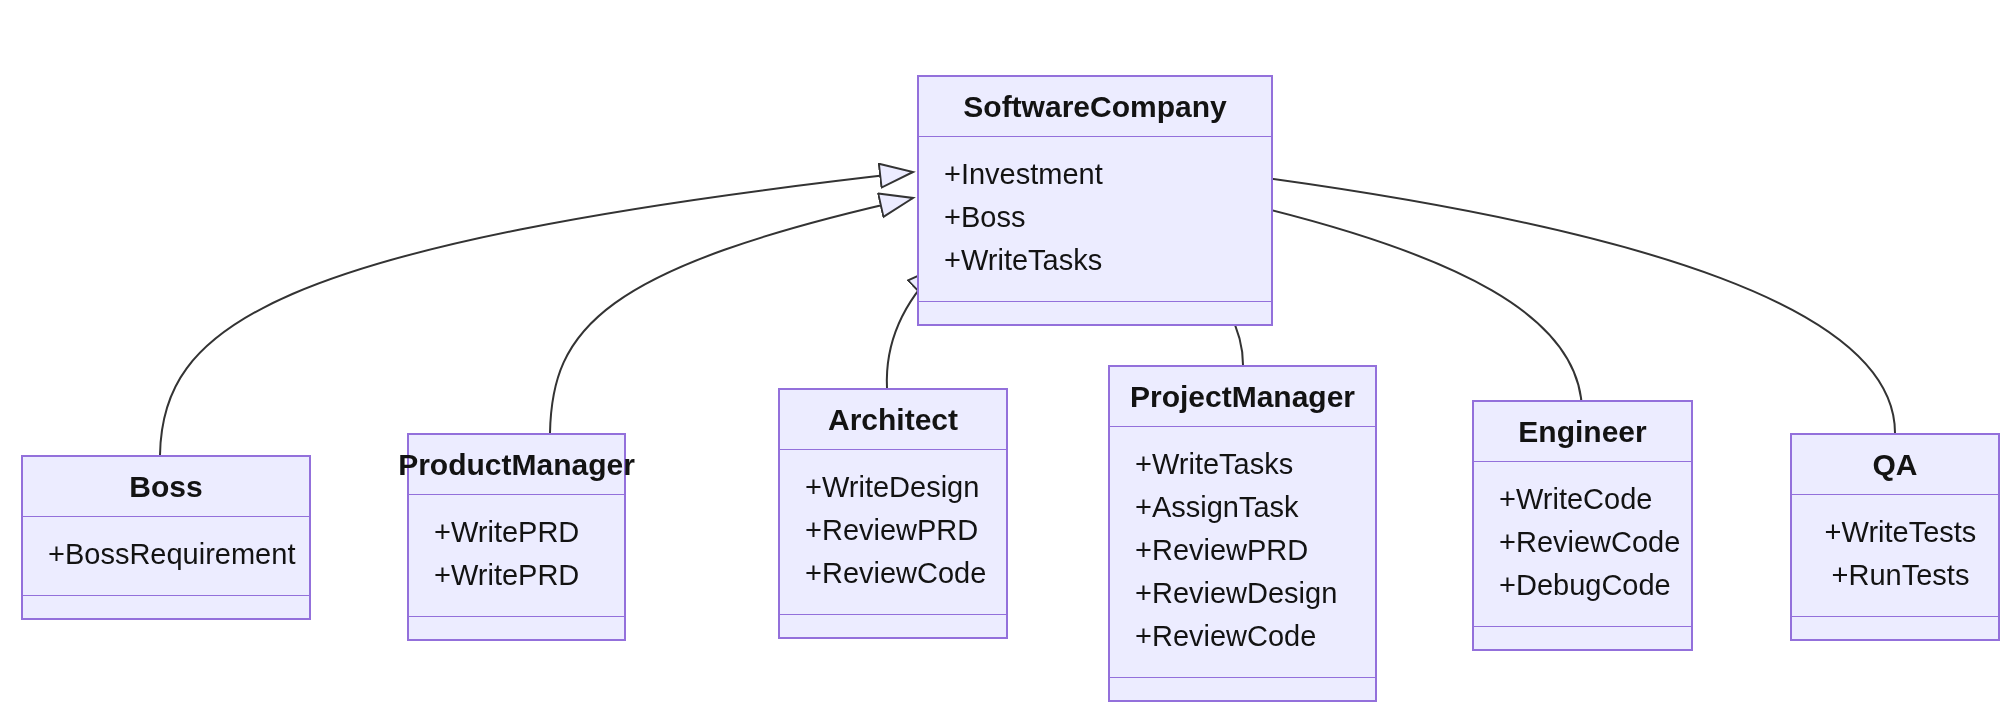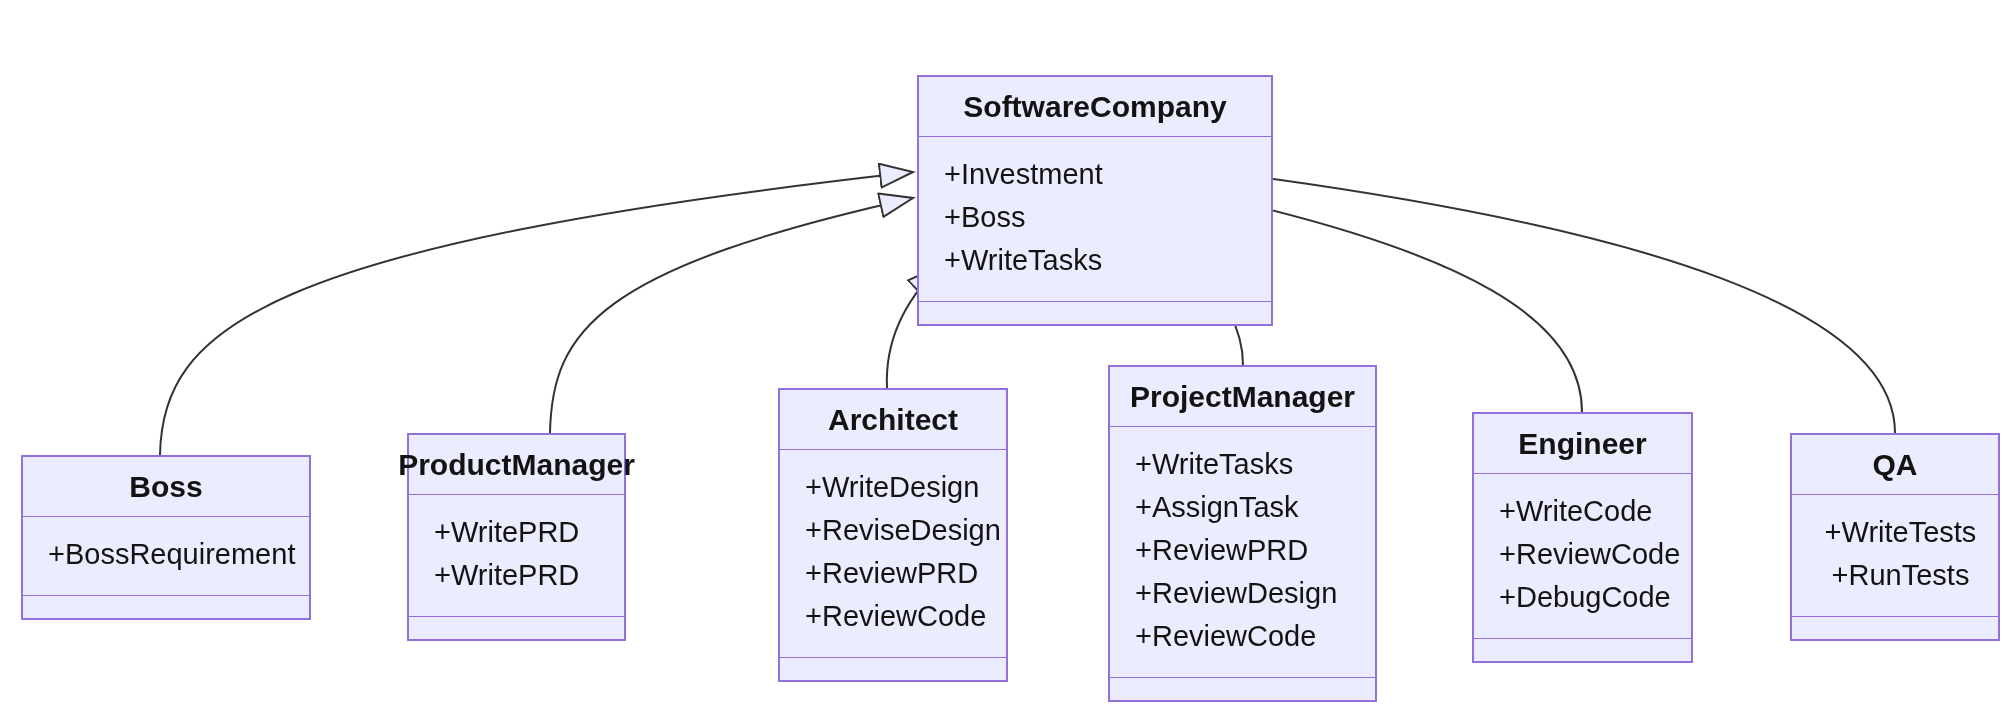--- a/index.html
+++ b/index.html
@@ -89,38 +89,37 @@
         <div class="class-attrs">
           <div class="class-attr">+WritePRD</div>
           <div class="class-attr">+WritePRD</div>
         </div>
         <div class="class-methods"></div>
       </div>
       <div class="class-box" style="left: 778px; top: 388px; width: 230px;">
         <div class="class-title">Architect</div>
         <div class="class-attrs">
           <div class="class-attr">+WriteDesign</div>
-          <div class="class-attr">+ReviseDesign</div>
           <div class="class-attr">+ReviewPRD</div>
           <div class="class-attr">+ReviewCode</div>
         </div>
         <div class="class-methods"></div>
       </div>
       <div class="class-box" style="left: 1108px; top: 365px; width: 269px;">
         <div class="class-title">ProjectManager</div>
         <div class="class-attrs">
           <div class="class-attr">+WriteTasks</div>
           <div class="class-attr">+AssignTask</div>
           <div class="class-attr">+ReviewPRD</div>
           <div class="class-attr">+ReviewDesign</div>
           <div class="class-attr">+ReviewCode</div>
         </div>
         <div class="class-methods"></div>
       </div>
-      <div class="class-box" style="left: 1472px; top: 412px; width: 221px;">
+      <div class="class-box" style="left: 1472px; top: 400px; width: 221px;">
         <div class="class-title">Engineer</div>
         <div class="class-attrs">
           <div class="class-attr">+WriteCode</div>
           <div class="class-attr">+ReviewCode</div>
           <div class="class-attr">+DebugCode</div>
         </div>
         <div class="class-methods"></div>
       </div>
       <div class="class-box" style="left: 1790px; top: 433px; width: 210px; text-align: center;">
         <div class="class-title">QA</div>

